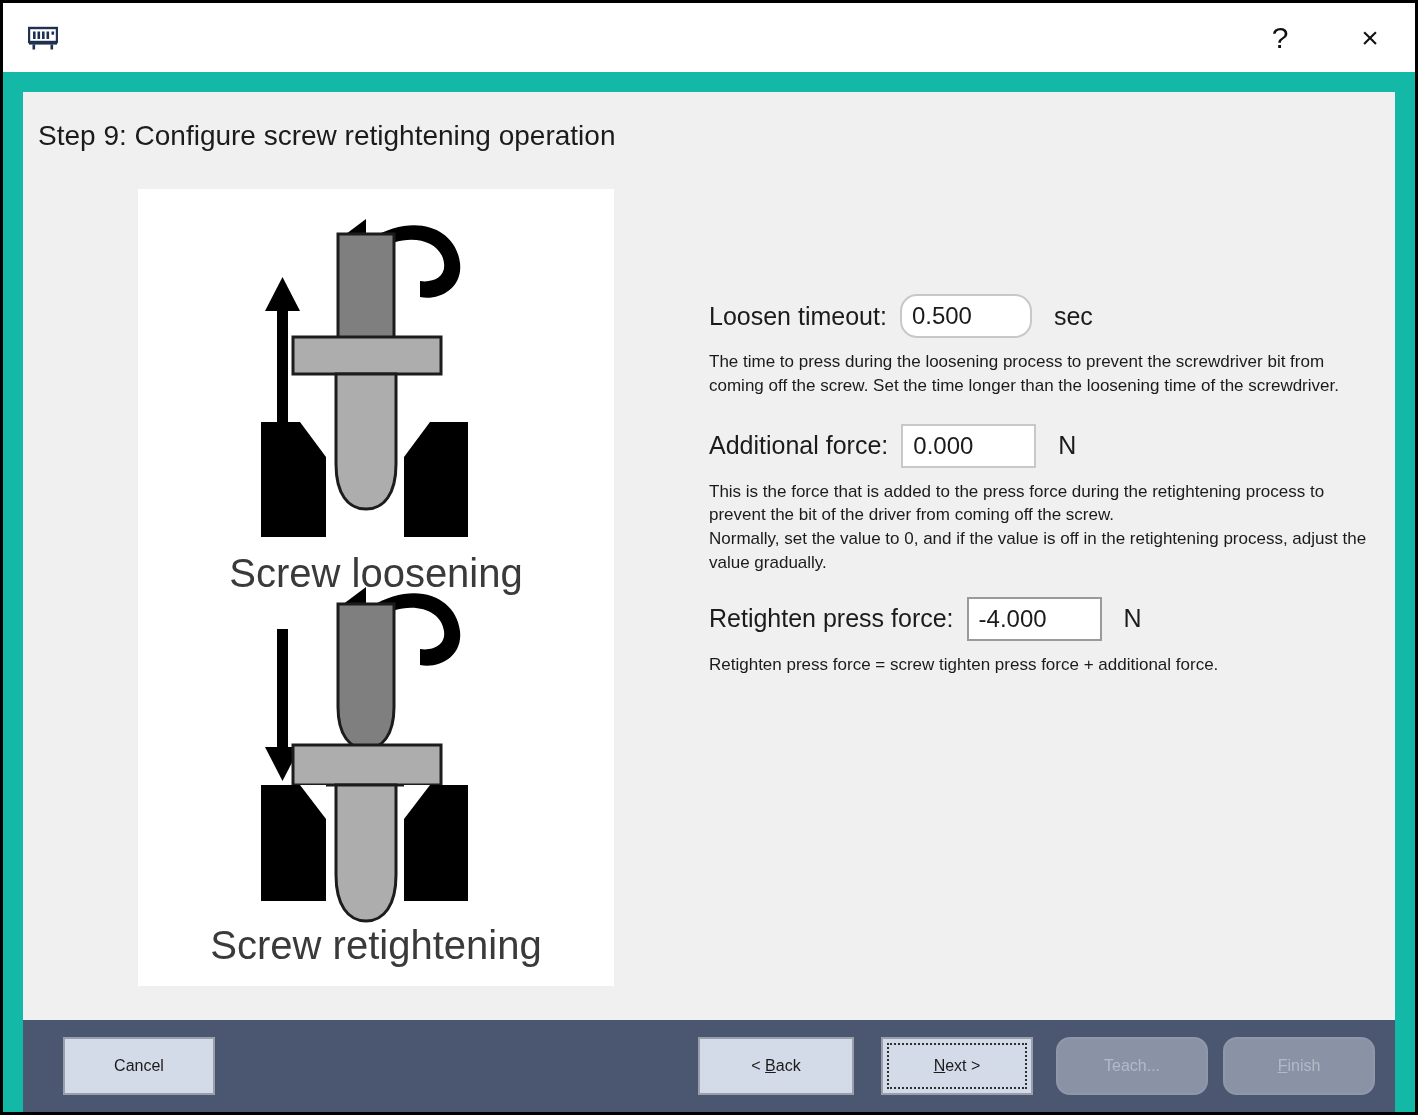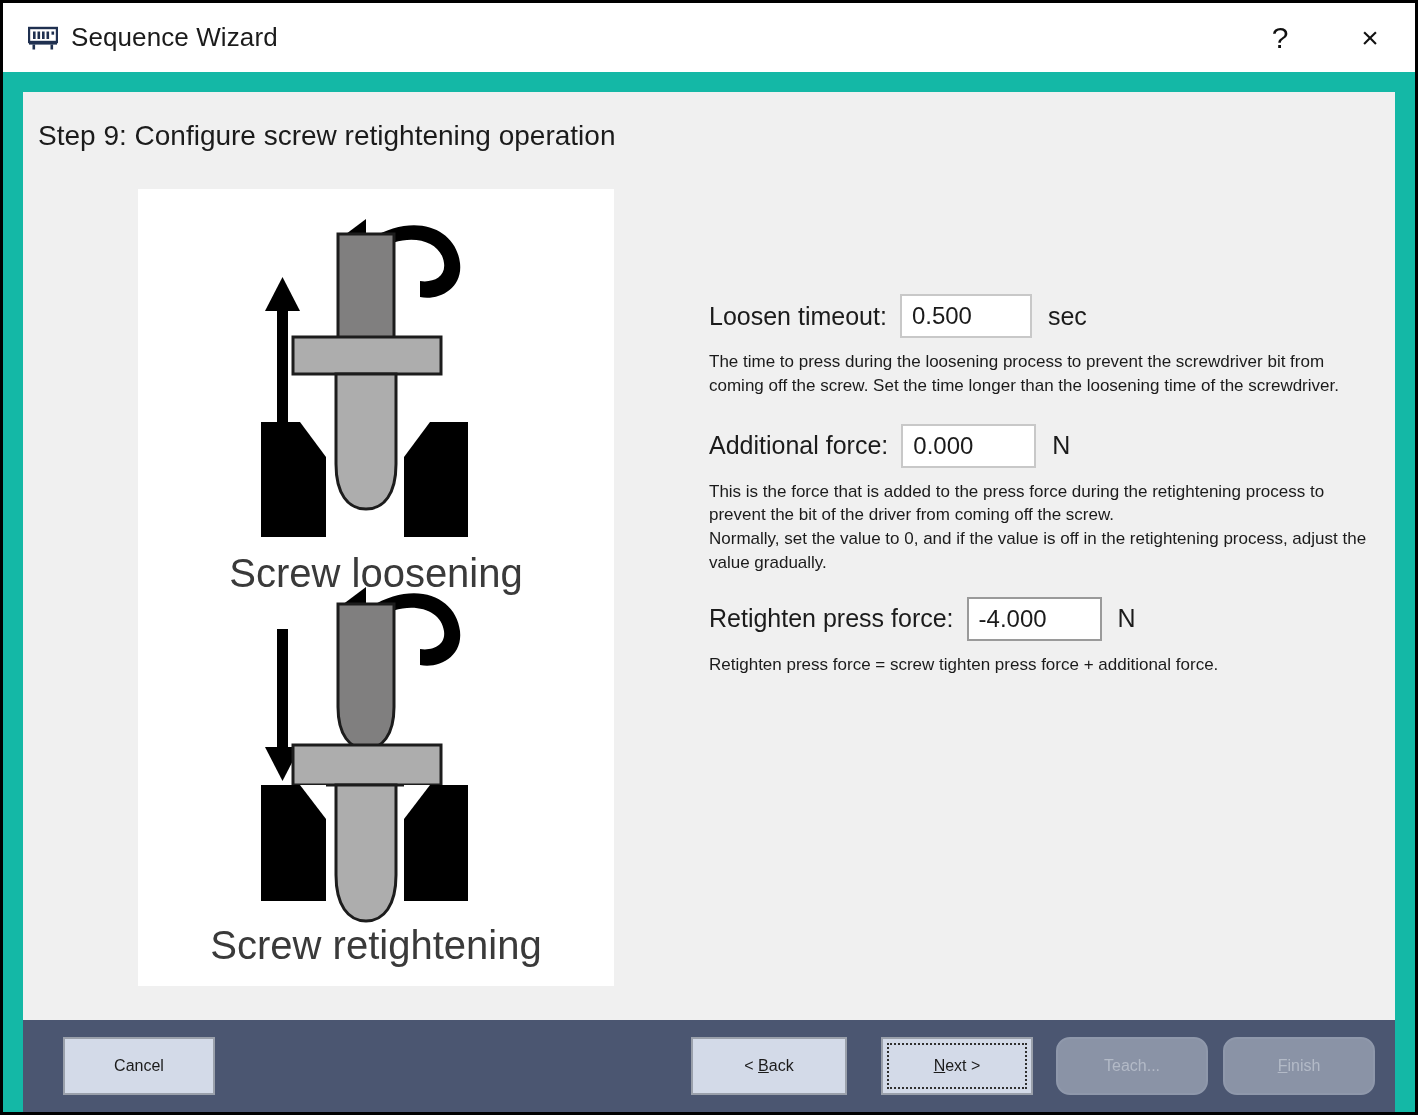--- a/index.html
+++ b/index.html
@@ -146,25 +146,25 @@
     border: 2px solid #c8c8c8;
     background: #ffffff;
     height: 44px;
     box-sizing: border-box;
     font-size: 24px;
     color: #1b1b1b;
     font-family: "Liberation Sans", sans-serif;
     padding: 0 10px;
     outline: none;
   }
-  .field-input.w1 { width: 132px; }
+  .field-input.w1 { width: 132px; border-radius: 17px; }
   .field-input.w2 { width: 135px; }
   .field-input.w3 { width: 135px; border-color: #9a9a9a; }
   .field-unit {
-    margin-left: 16px;
+    margin-left: 22px;
     font-size: 25px;
     color: #1b1b1b;
   }
   .desc {
     font-size: 17px;
     color: #1b1b1b;
     line-height: 1.40;
     margin: 12px 0 26px 0;
     max-width: 675px;
   }
@@ -190,21 +190,21 @@
     color: #1b1b1b;
     padding: 0 14px;
     box-sizing: border-box;
     cursor: default;
     display: inline-flex;
     align-items: center;
     justify-content: center;
   }
   .btn.cancel { width: 152px; margin-left: 20px; }
   .btn.back   { width: 156px; }
-  .btn.next   { width: 152px; margin-left: 34px; position: relative; }
+  .btn.next   { width: 152px; margin-left: 27px; position: relative; }
   .btn.next .focus-ring {
     position: absolute;
     left: 4px; right: 4px; top: 4px; bottom: 4px;
     border: 2px dotted #2f2f2f;
     pointer-events: none;
   }
   .btn.disabled {
     background: #8a93a6;
     border-color: #8f98ab;
     color: #b3bac7;
@@ -232,21 +232,20 @@
         <rect x="5" y="6.5" width="2.6" height="7.5" fill="#1f3050"></rect>
         <rect x="9.5" y="6.5" width="2.6" height="7.5" fill="#1f3050"></rect>
         <rect x="14" y="6.5" width="2.6" height="7.5" fill="#1f3050"></rect>
         <rect x="18.5" y="6.5" width="2.6" height="7.5" fill="#1f3050"></rect>
         <rect x="23.5" y="6.5" width="2.6" height="3.2" fill="#1f3050"></rect>
         <rect x="1" y="17" width="28" height="2.6" fill="#1f3050"></rect>
         <rect x="4.5" y="19.5" width="2.6" height="5" fill="#1f3050"></rect>
         <rect x="22.5" y="19.5" width="2.6" height="5" fill="#1f3050"></rect>
       </svg>
     </span>
-    <span class="title-text">Sequence Wizard</span>
 
     <div class="titlebar-buttons">
       <button class="tb-btn help">
         <span class="glyph">?</span>
       </button>
       <button class="tb-btn close">
         <span class="glyph">×</span>
       </button>
     </div>
   </div>

